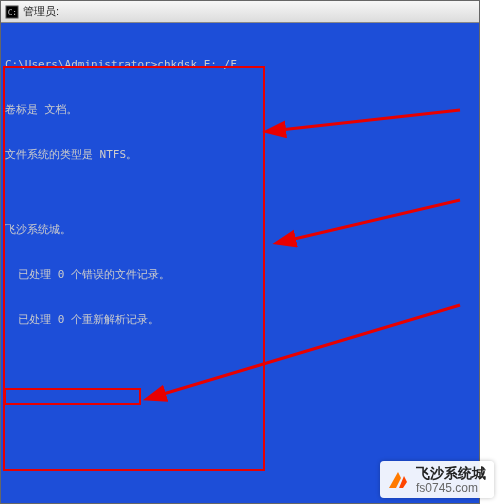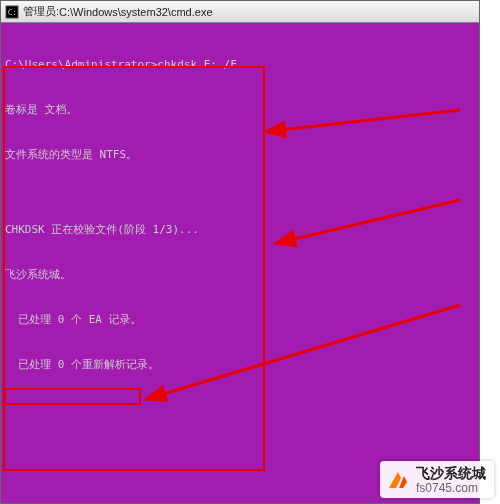--- a/index.html
+++ b/index.html
@@ -1,21 +1,21 @@
 <!DOCTYPE html>
 <html><head>
 <meta charset="utf-8">
 <style>
   * { margin: 0; padding: 0; box-sizing: border-box; }
   body { width: 500px; height: 504px; background: #fff; font-family: "Microsoft YaHei", Arial, sans-serif; position: relative; overflow: hidden; }
   .window { position: absolute; left: 0; top: 0; width: 480px; height: 504px; background: #000; border: 1px solid #666; }
   .titlebar { height: 22px; background: linear-gradient(to bottom, #f7f7f7, #dcdcdc); border-bottom: 1px solid #888; display: flex; align-items: center; padding: 0 4px; font-size: 11px; color: #222; }
   .titlebar .icon { width: 14px; height: 14px; margin-right: 4px; display: inline-flex; align-items: center; justify-content: center; }
   .titlebar .icon svg { width: 14px; height: 14px; }
-  .console { position: relative; background: #a21caf; color: #ccc; font-family: "NSimSun", "SimSun", monospace; font-size: 11px; line-height: 15px; padding: 4px 4px 4px 4px; white-space: pre; height: calc(100% - 22px); overflow: hidden; }
+  .console { position: relative; background: #1d4ed8; color: #ccc; font-family: "NSimSun", "SimSun", monospace; font-size: 11px; line-height: 15px; padding: 4px 4px 4px 4px; white-space: pre; height: calc(100% - 22px); overflow: hidden; }
   .console .line { display: block; }
   .highlight-outer { position: absolute; border: 2px solid #e80000; pointer-events: none; }
   .highlight-inner { position: absolute; border: 2px solid #e80000; pointer-events: none; }
   .arrow-svg { position: absolute; pointer-events: none; }
   .watermark { position: absolute; right: 6px; bottom: 6px; background: rgba(255,255,255,0.92); display: flex; align-items: center; padding: 4px 8px 4px 6px; border-radius: 4px; font-size: 14px; color: #222; font-weight: 700; box-shadow: 0 0 4px rgba(0,0,0,0.25); }
   .watermark .logo { margin-right: 6px; display: flex; align-items: center; }
   .watermark .sub { font-size: 12px; color: #666; font-weight: 400; display: block; line-height: 11px; }
   .watermark .txt { display: flex; flex-direction: column; }
 </style>
 </head>
@@ -23,30 +23,28 @@
 
 <div class="window">
   <div class="titlebar">
     <span class="icon">
       <svg viewBox="0 0 16 16">
           <rect x="1" y="1" width="14" height="14" fill="#000" stroke="#777" stroke-width="1"></rect>
           <text x="3" y="11" font-size="9" fill="#ccc" font-family="monospace">C:</text>
         </svg>
     </span>
     <span>管理员: </span>
-    <span>C:\Windows\system32\cmd.exe</span>
   </div>
   <div class="console">
     <span class="line"><span>C:\Users\Administrator&gt;</span><span>chkdsk E: /F</span></span>
     <span class="line">卷标是 文档。</span>
     <span class="line">文件系统的类型是 NTFS。</span>
     <span class="line"></span>
-    <span class="line">CHKDSK 正在校验文件(阶段 1/3)...</span>
     <span class="line">飞沙系统城。</span>
-    <span class="line">  已处理 0 个 EA 记录。</span>
+    <span class="line">  已处理 0 个错误的文件记录。</span>
     <span class="line">  已处理 0 个重新解析记录。</span>
     
     
     
     
     
     
     
     
     

